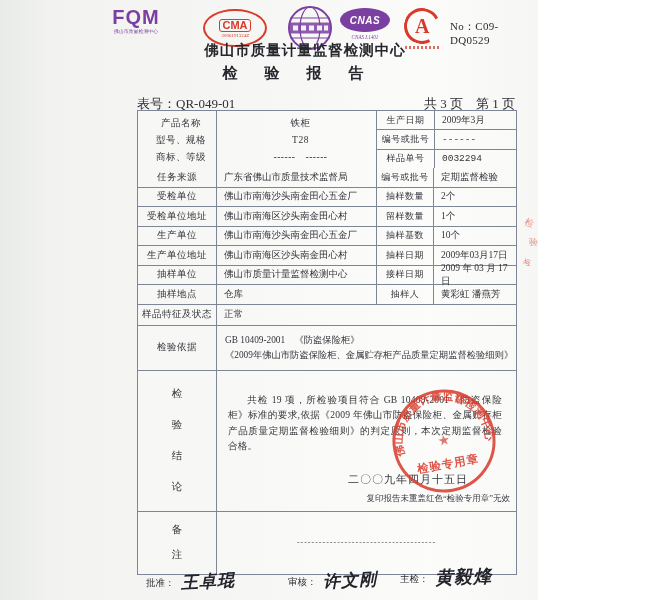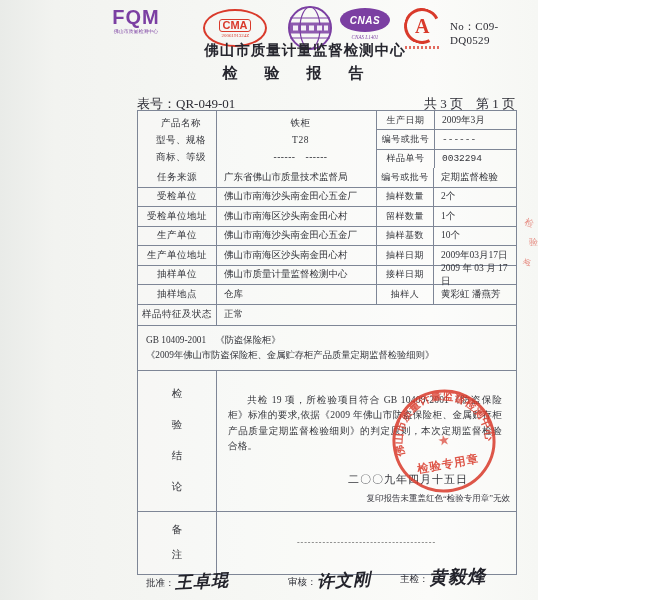--- a/index.html
+++ b/index.html
@@ -75,21 +75,21 @@
   .concl-text{padding:21px 14px 0 11px;text-indent:2em;font-size:9.6px;line-height:15.5px;letter-spacing:.2px;text-align:justify;}
   .concl-date{position:absolute;right:48px;bottom:24px;font-size:11px;letter-spacing:1px;}
   .concl-note{position:absolute;right:6px;bottom:6px;font-size:8.5px;color:#3a3a42;}
   .remarks-row{height:62px;}
   .remarks-body{flex:1;border-left:1px solid var(--bd);display:flex;align-items:center;justify-content:center;
        font-size:8px;letter-spacing:1px;color:#555;}
   
   .stamp-big{position:absolute;left:389px;top:386px;opacity:.85;transform:rotate(-10deg);}
   .stamp-partial{position:absolute;left:468px;top:182px;opacity:.55;}
   
-  .sig{position:absolute;display:flex;align-items:flex-end;gap:0;}
+  .sig{position:absolute;display:flex;align-items:flex-end;gap:6px;}
   .sig-label{font-size:9.5px;color:#2d2d35;padding-bottom:3px;white-space:nowrap;}
   .handwriting{font-family:"DejaVu Sans",sans-serif;font-style:italic;font-weight:bold;
        font-size:17px;color:#23232b;display:inline-block;transform:rotate(-3deg);letter-spacing:1px;white-space:nowrap;}
   .sig1{left:146px;top:570px;}
   .sig2{left:288px;top:569px;}
   .sig3{left:400px;top:565px;}
   .sig3 .handwriting{font-size:18px;transform:rotate(-2deg);}
 </style>
 </head>
 <body>
@@ -225,20 +225,21 @@
     <div class="c4 cell val">黄彩虹 潘燕芳</div>
   </div>
 </div>
 
     <div class="row sample-row">
       <div class="c1 cell lbl">样品特征及状态</div>
       <div class="cell val" style="flex:1">正常</div>
     </div>
 
     <div class="row basis-row">
+      <div class="c1 cell lbl">检验依据</div>
       <div class="cell basis-body" style="flex:1">
         <div>GB 10409-2001　《防盗保险柜》</div>
         <div>《2009年佛山市防盗保险柜、金属贮存柜产品质量定期监督检验细则》</div>
       </div>
     </div>
 
     <div class="row concl-row">
       <div class="c1 cell vlabel lbl">
         <div>检</div>
         <div>验</div>

